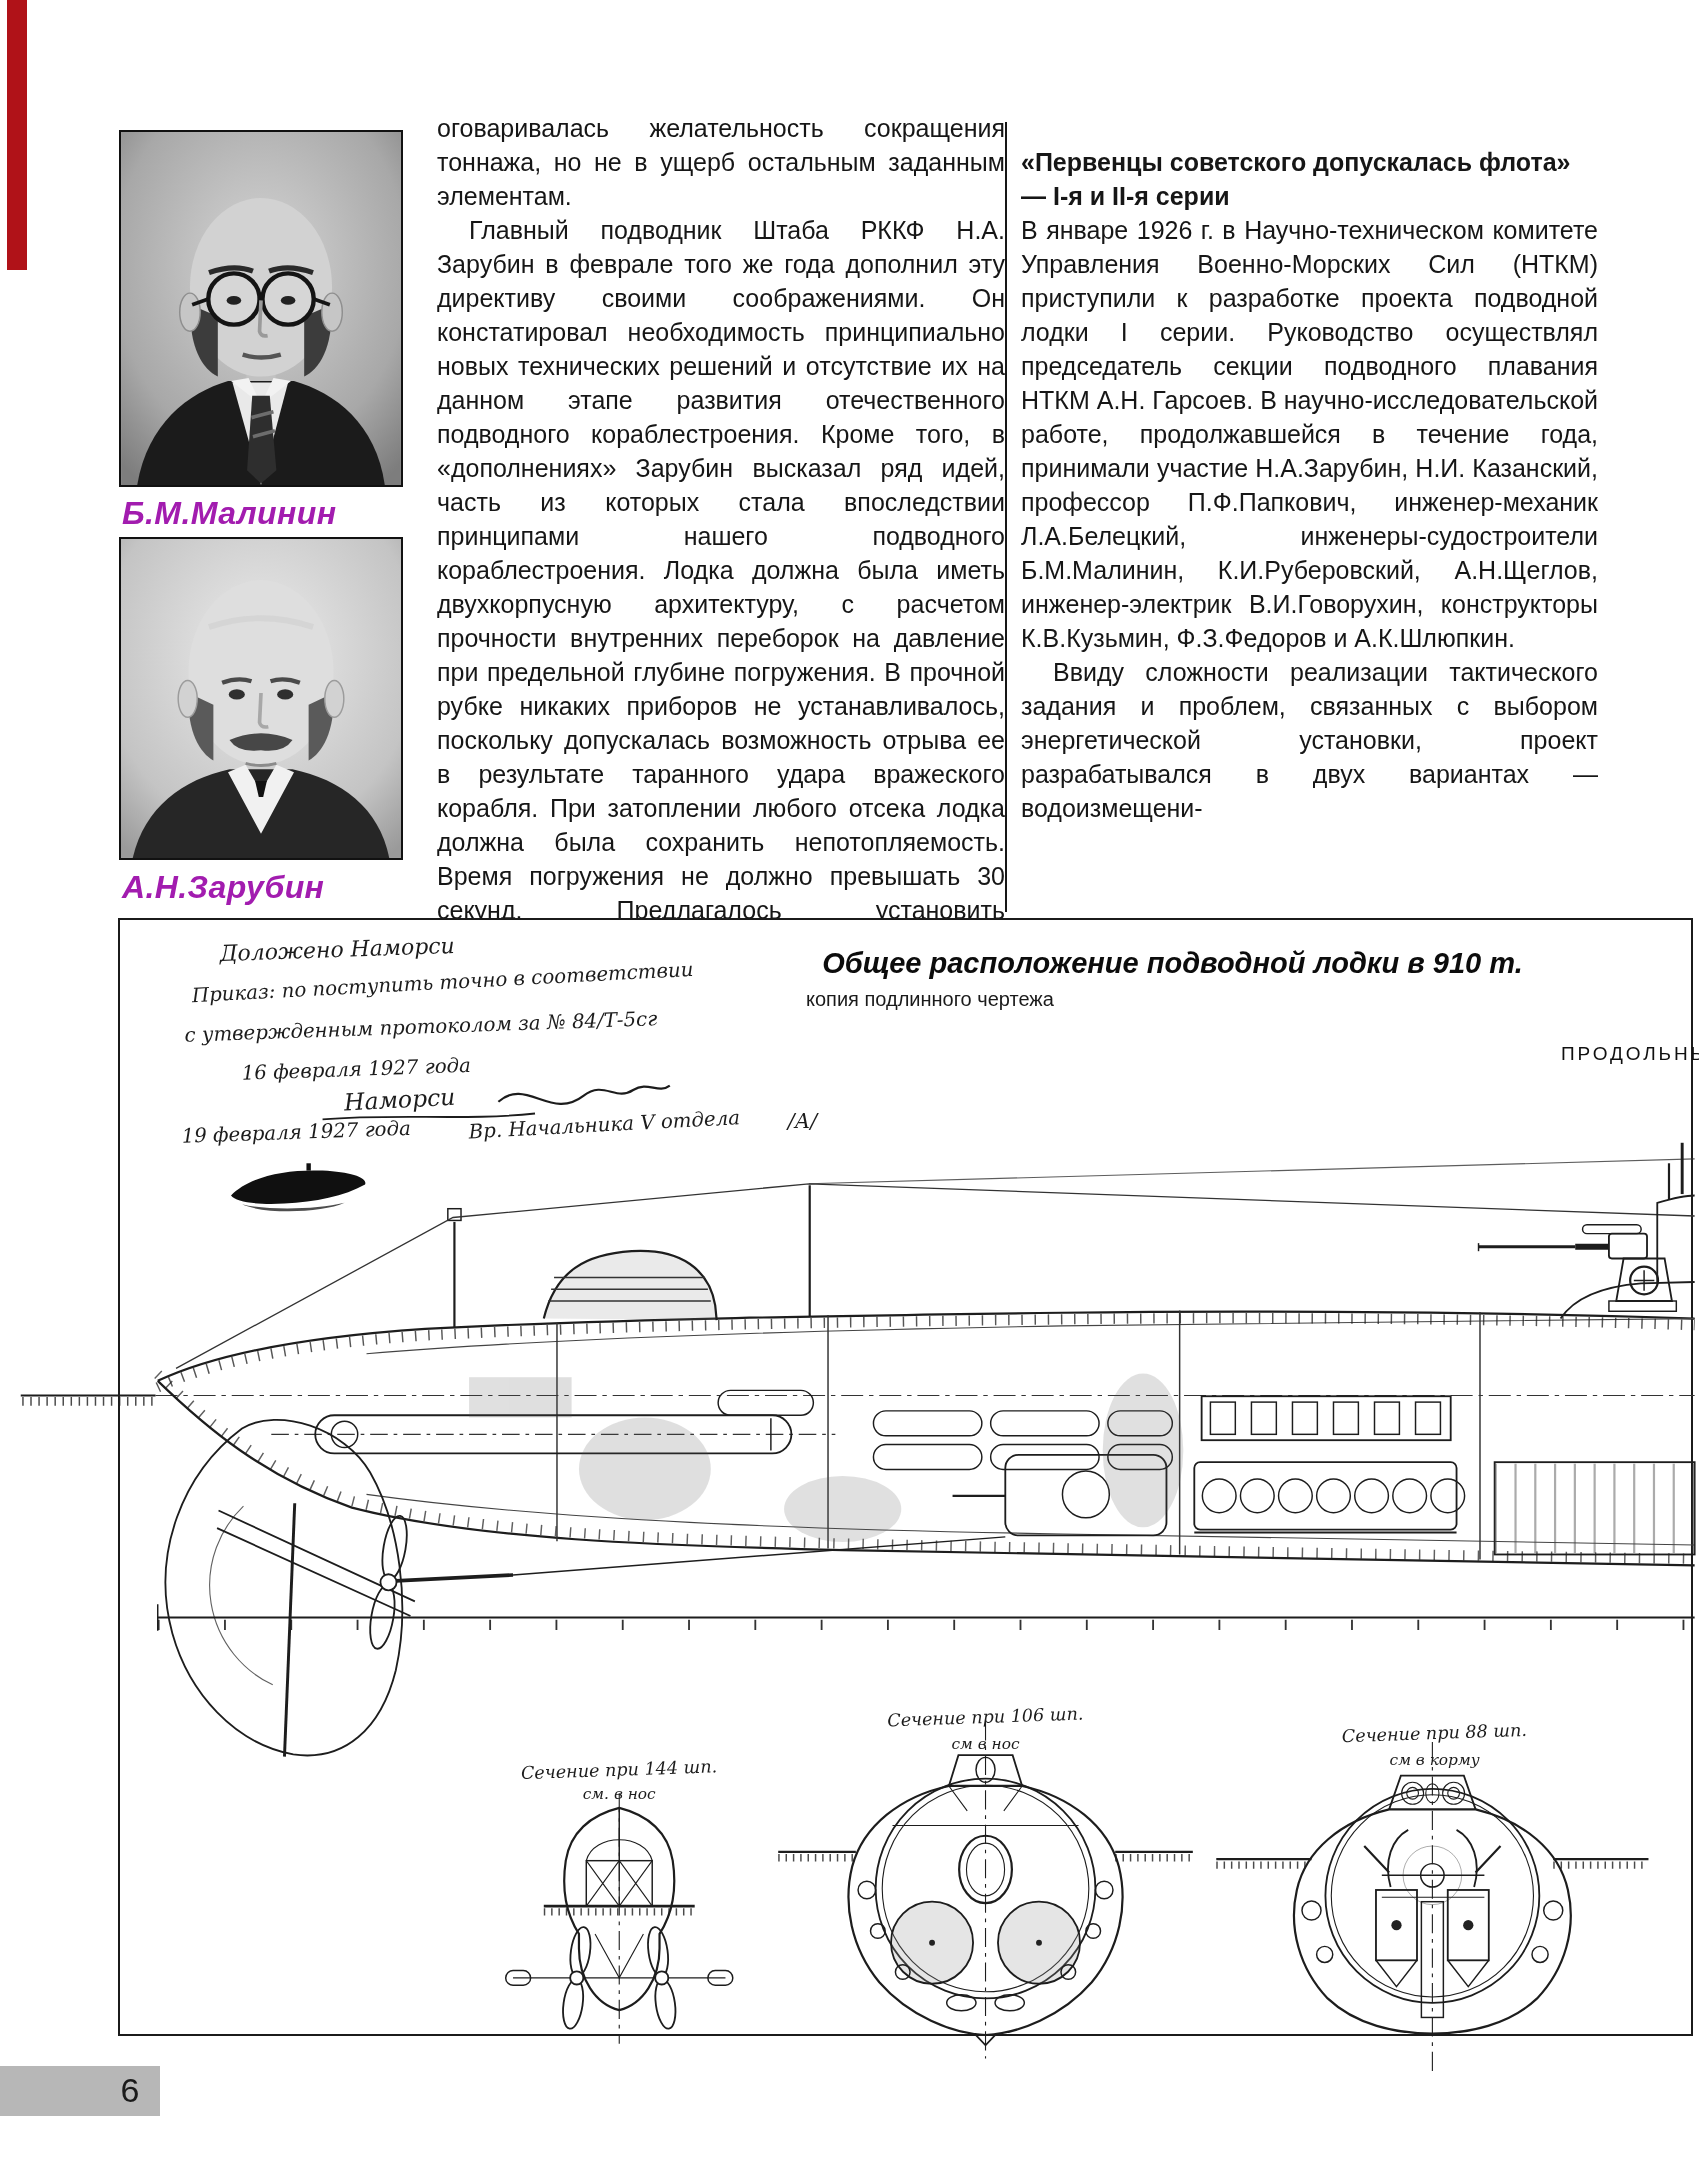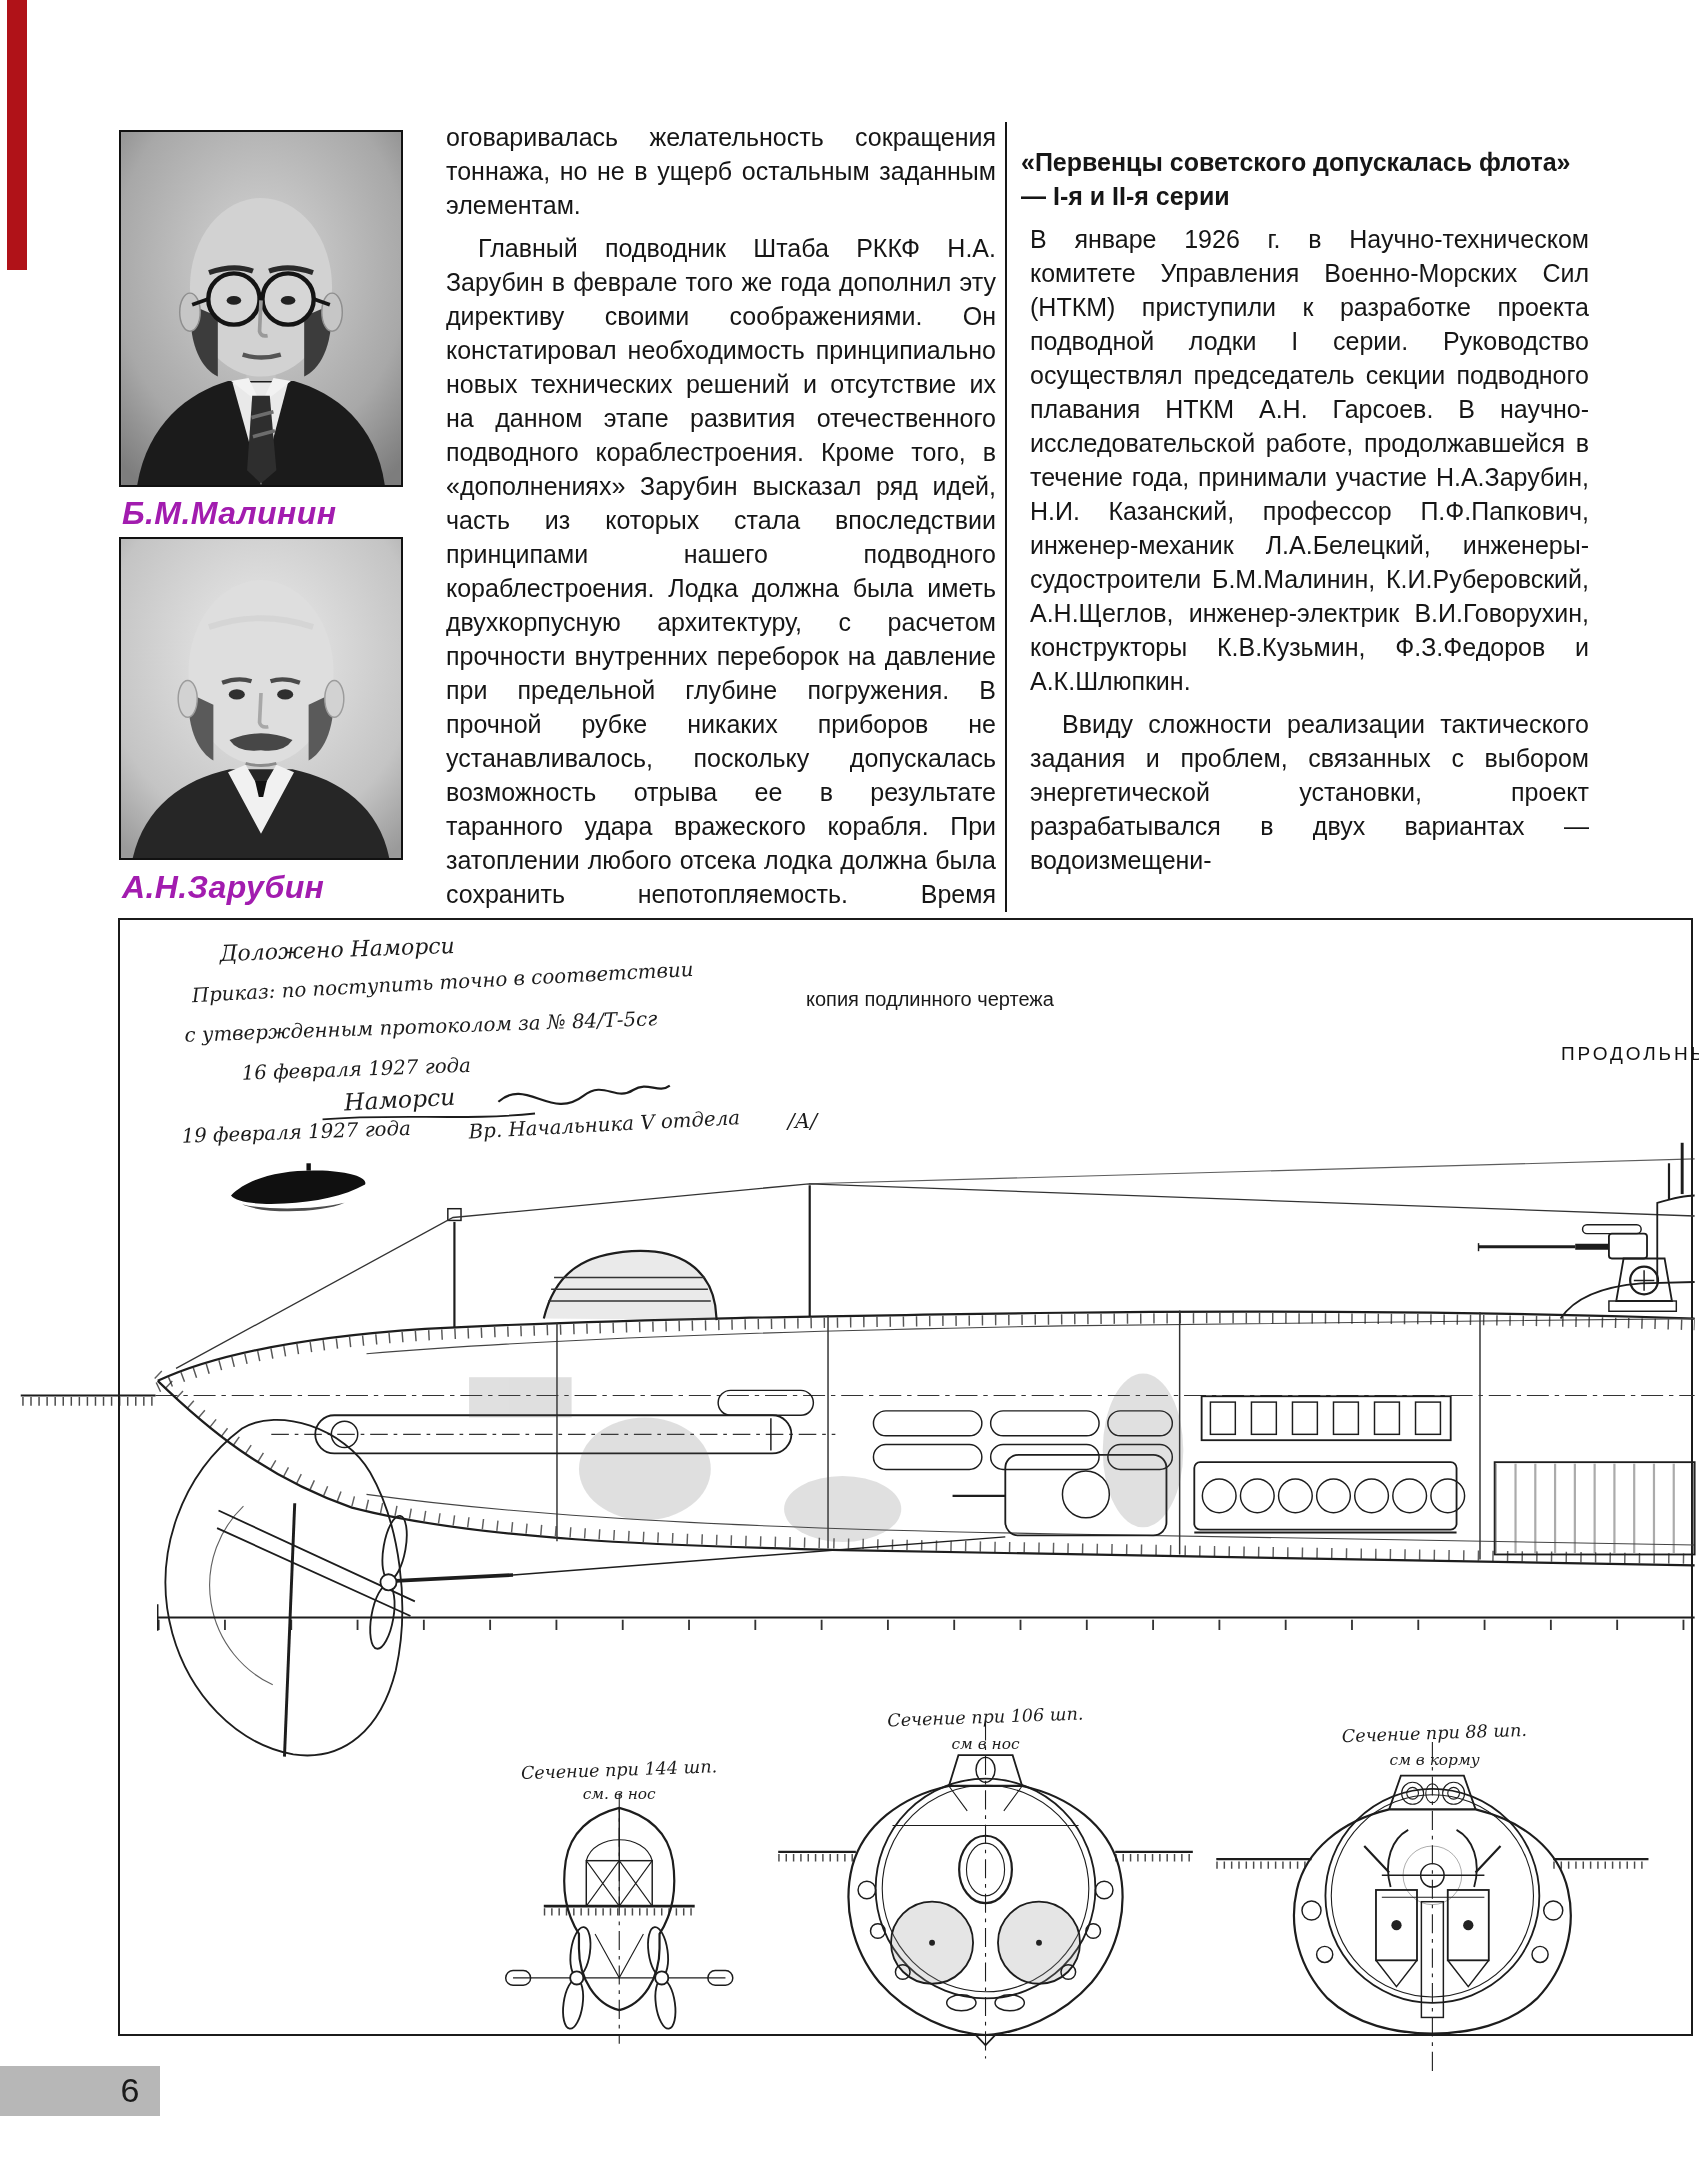--- a/index.html
+++ b/index.html
@@ -3,21 +3,21 @@
 <meta charset="utf-8">
 <style>
   html,body{margin:0;padding:0;background:#fff;}
   .page{position:relative;width:1700px;height:2183px;background:#fff;overflow:hidden;
         font-family:"Liberation Sans",sans-serif;color:#141414;}
   .accent-bar{position:absolute;left:7.3px;top:0;width:20px;height:270px;background:#b01218;}
   .photo{position:absolute;border:2.2px solid #111;background:#bbb;overflow:hidden;}
   .photo svg{display:block;}
   .caption{position:absolute;font-weight:bold;font-style:italic;font-size:32px;letter-spacing:0.4px;color:#a21caf;}
   .col{position:absolute;text-align:justify;font-size:25px;line-height:34px;color:#161616;}
-  .col p{margin:9px;}
+  .col p{margin:0;}
   .col p.ind{text-indent:32px;}
   .col h3{font-size:25px;line-height:34px;margin:34px 0 0 0;text-align:left;}
   .divider-v{position:absolute;left:1005px;top:122px;width:1.5px;height:790px;background:#161616;}
   .figure-box{position:absolute;left:118px;top:918px;width:1571px;height:1114px;border:2.9px solid #1b1b1b;background:#fff;}
   .fig-title{position:absolute;left:806px;top:947px;width:733px;text-align:center;
              font-weight:bold;font-style:italic;font-size:29px;color:#0c0c0c;}
   .fig-subtitle{position:absolute;left:806px;top:988px;width:733px;text-align:left;
              font-size:20px;color:#1a1a1a;}
   .fig-side-label{position:absolute;left:1561px;top:1043px;font-size:19px;letter-spacing:2.9px;
              white-space:nowrap;color:#101010;}
@@ -109,20 +109,21 @@
 
   <div class="divider-v"></div>
 
   <div class="col" style="left:1021px;top:111px;width:577px;">
     <h3>«Первенцы советского допускалась флота» — I-я и II-я серии</h3>
     <p>В январе 1926 г. в Научно-техническом комитете Управления Военно-Морских Сил (НТКМ) приступили к разработке проекта подводной лодки I серии. Руководство осуществлял председатель секции подводного плавания НТКМ А.Н. Гарсоев. В научно-исследовательской работе, продолжавшейся в течение года, принимали участие Н.А.Зарубин, Н.И. Казанский, профессор П.Ф.Папкович, инженер-механик Л.А.Белецкий, инженеры-судостроители Б.М.Малинин, К.И.Руберовский, А.Н.Щеглов, инженер-электрик В.И.Говорухин, конструкторы К.В.Кузьмин, Ф.З.Федоров и А.К.Шлюпкин.</p>
     <p class="ind">Ввиду сложности реализации тактического задания и проблем, связанных с выбором энергетической установки, проект разрабатывался в двух вариантах — водоизмещени-</p>
   </div>
 
   <div class="figure-box"></div>
+  <div class="fig-title">Общее расположение подводной лодки в 910 т.</div>
   <div class="fig-subtitle">копия подлинного чертежа</div>
   <div class="fig-side-label">ПРОДОЛЬНЫЙ</div>
 
   <svg class="drawing-svg" viewBox="0 0 2320 2980">
 
     <g font-size="27">
       <text class="hw" x="300" y="1312" font-size="30" transform="rotate(-2 300 1312)">Доложено Наморси</text>
       <text class="hw" x="262" y="1368" transform="rotate(-3 262 1368)">Приказ: по поступить точно в соответствии</text>
       <text class="hw" x="252" y="1422" transform="rotate(-2 252 1422)">с утвержденным протоколом за № 84/Т-5сг</text>
       <text class="hw" x="330" y="1474" transform="rotate(-2 330 1474)">16 февраля 1927 года</text>

